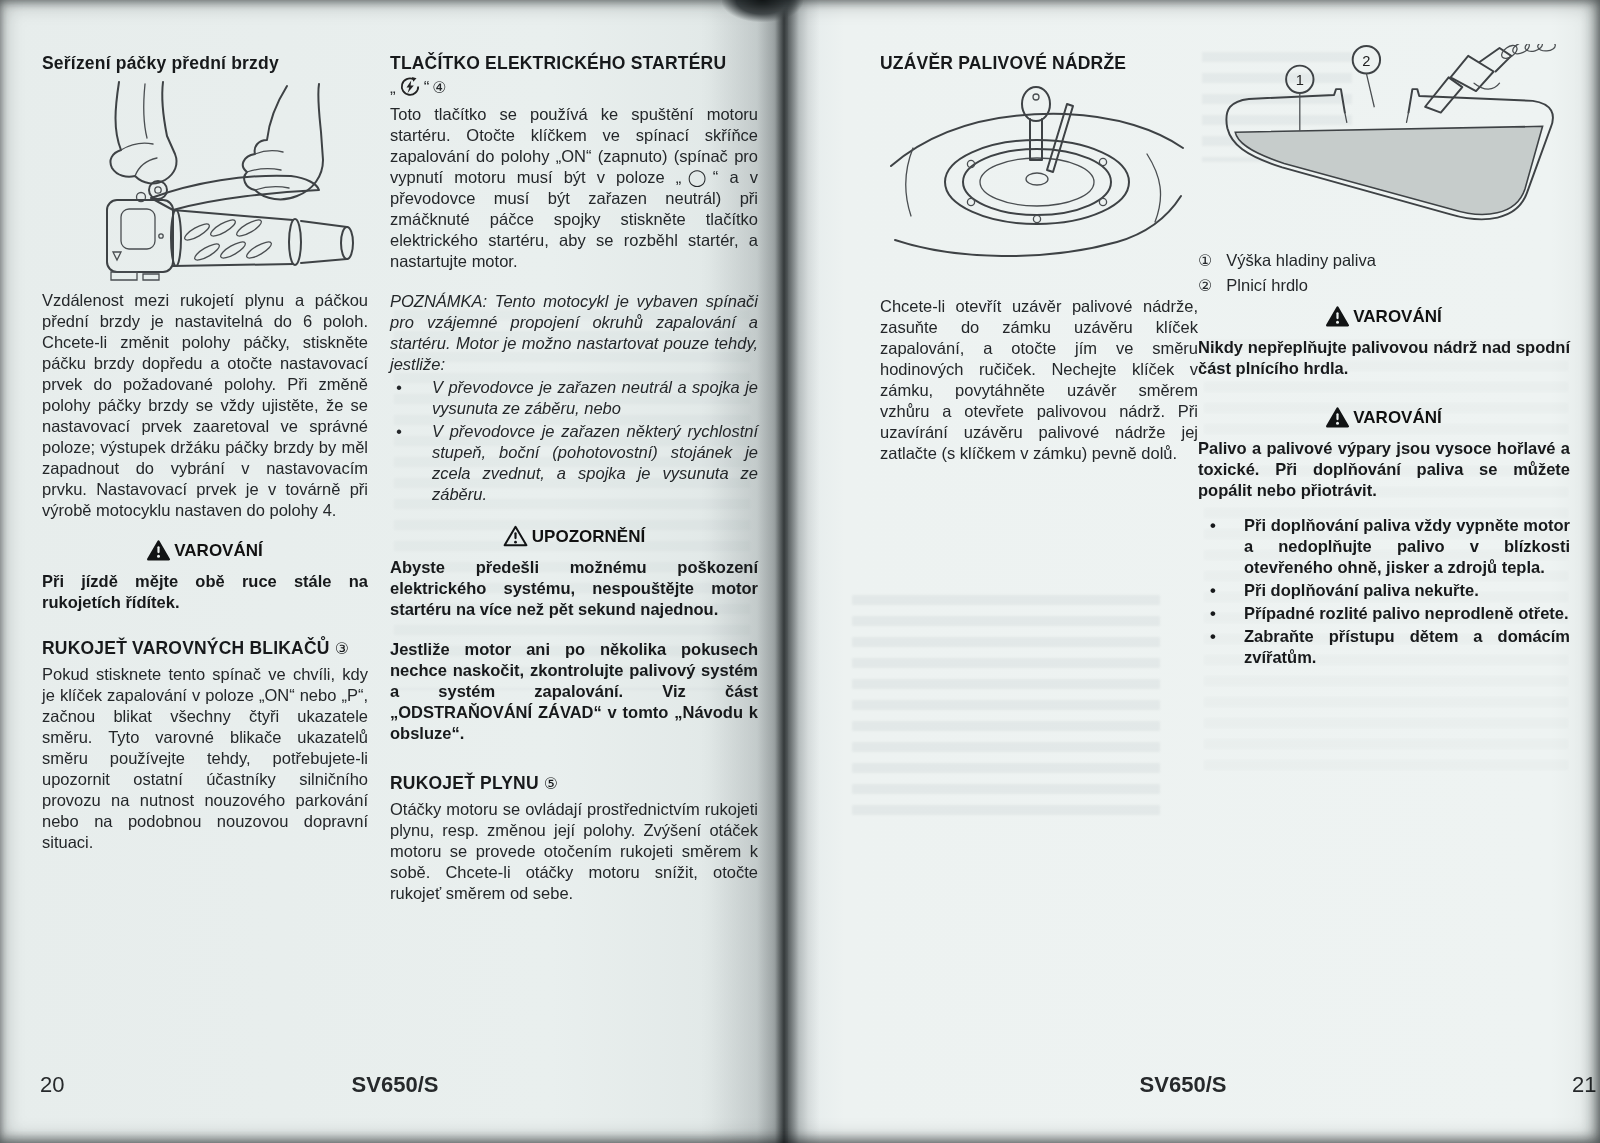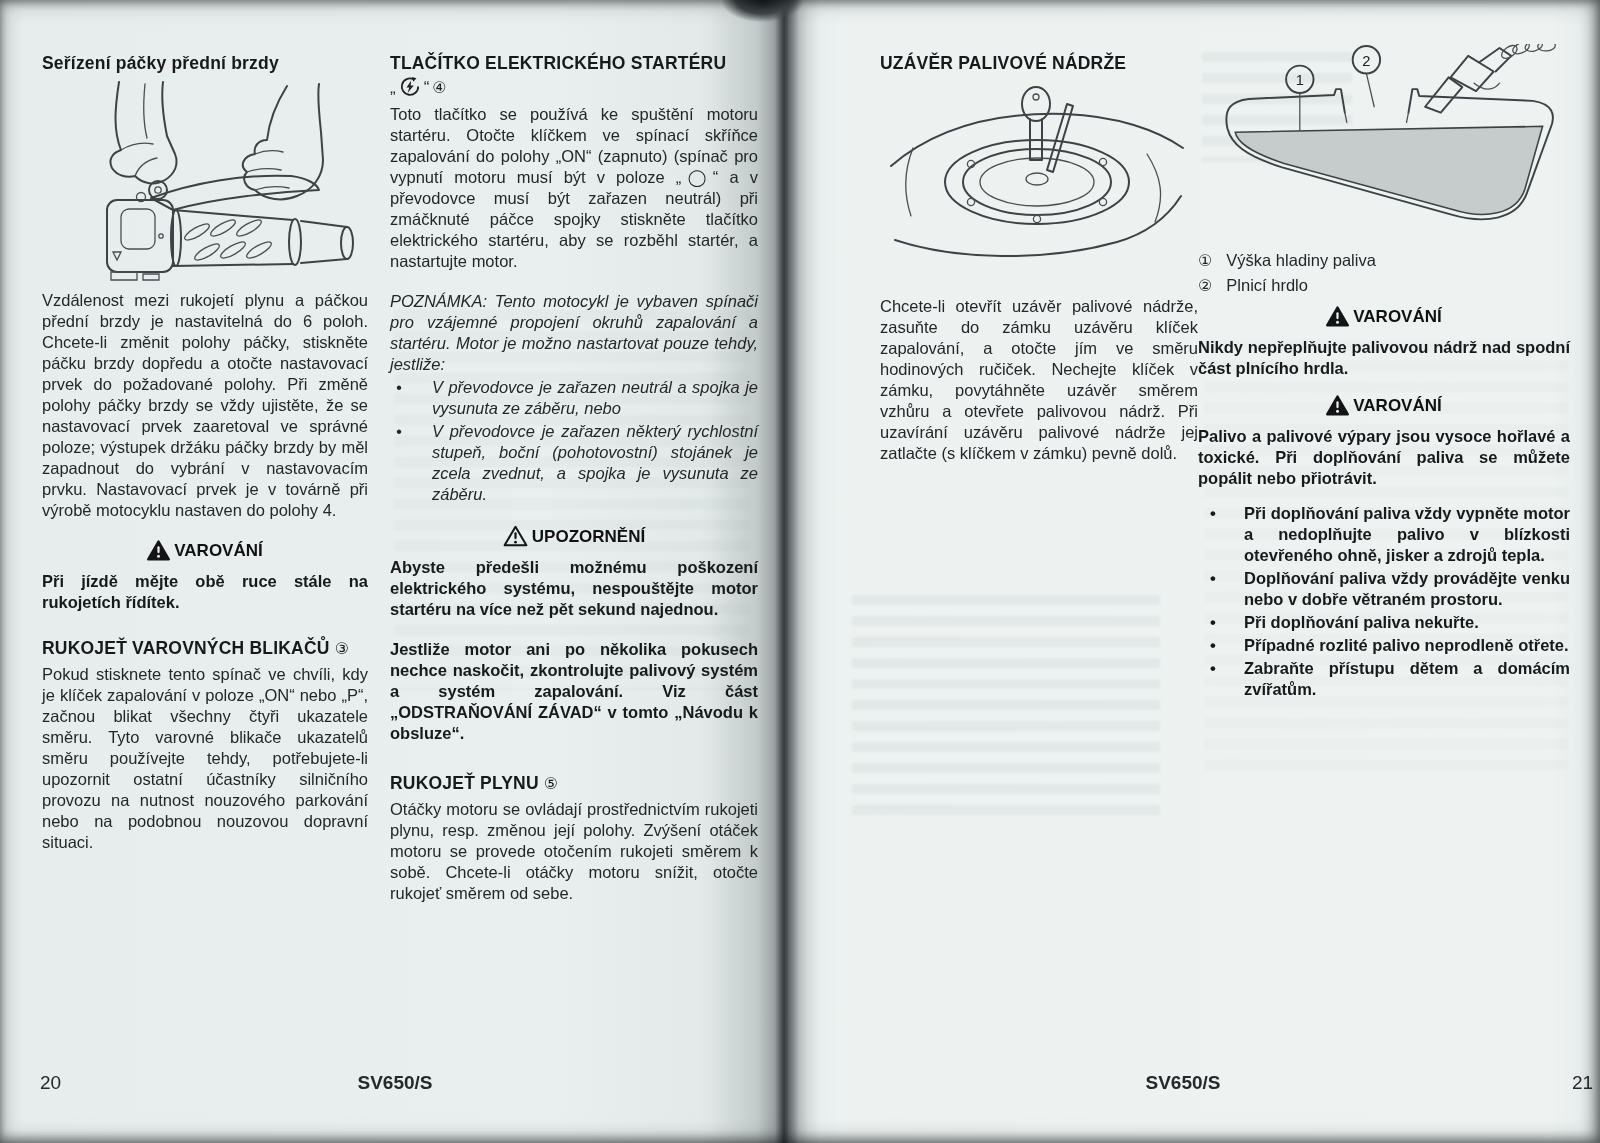--- a/index.html
+++ b/index.html
@@ -37,21 +37,21 @@
   ul.bullets li { position:relative; padding-left:46px; margin:0 0 2px; }
   ul.bullets li::before { content:"•"; position:absolute; left:12px; top:0; }
   ul.bullets.tight li { padding-left:42px; }
   ul.bullets.tight li::before { left:6px; }
 
   .icon-line { display:flex; align-items:center; gap:3px; font-size:17px; margin:2px 0 6px; text-align:left; }
 
   .callout-row { display:flex; gap:14px; align-items:baseline; margin:0 0 4px; text-align:left; }
   .callout-num { font-size:16px; }
 
-  .footer-item { position:absolute; z-index:2; font-size:19px; color:#26292b; }
+  .footer-item { position:absolute; z-index:2; font-size:22px; color:#26292b; }
 
   svg .ln { fill:none; stroke:#3e4245; stroke-width:2; stroke-linecap:round; stroke-linejoin:round; }
   svg .thin { fill:none; stroke:#4a4e51; stroke-width:1.3; stroke-linecap:round; }
   svg .fuel { fill:#c6cccb; stroke:#3e4245; stroke-width:1.6; }
   svg text { font-family:"Liberation Sans",sans-serif; }
 </style>
 </head>
 <body>
 
 <div class="photo">
@@ -233,34 +233,33 @@
     </div>
 
     <div class="warn-hdr">
       <svg width="23" height="21" viewBox="0 0 23 21">
         <polygon points="11.5,1.5 21.8,19.3 1.2,19.3" fill="#121415" stroke="#121415" stroke-width="2.4" stroke-linejoin="round"></polygon>
         <rect x="10.4" y="6.2" width="2.2" height="7" rx="1.1" fill="#eef3f2"></rect>
         <circle cx="11.5" cy="16.2" r="1.5" fill="#eef3f2"></circle>
       </svg>
       <span>VAROVÁNÍ</span>
     </div>
-    <p class="para bold" style="margin-bottom:16px;">Nikdy nepřeplňujte palivovou nádrž nad spodní část plnícího hrdla.</p>
+    <p class="para bold" style="margin-bottom:28px;">Nikdy nepřeplňujte palivovou nádrž nad spodní část plnícího hrdla.</p>
 
     <div class="warn-hdr">
       <svg width="23" height="21" viewBox="0 0 23 21">
         <polygon points="11.5,1.5 21.8,19.3 1.2,19.3" fill="#121415" stroke="#121415" stroke-width="2.4" stroke-linejoin="round"></polygon>
         <rect x="10.4" y="6.2" width="2.2" height="7" rx="1.1" fill="#eef3f2"></rect>
         <circle cx="11.5" cy="16.2" r="1.5" fill="#eef3f2"></circle>
       </svg>
       <span>VAROVÁNÍ</span>
     </div>
     <p class="para bold" style="margin-bottom:14px;">Palivo a palivové výpary jsou vysoce hořlavé a toxické. Při doplňování paliva se můžete popálit nebo přiotrávit.</p>
     <ul class="bullets bold">
       <li>Při doplňování paliva vždy vypněte motor a nedoplňujte palivo v blízkosti otevřeného ohně, jisker a zdrojů tepla.</li>
-      <li>Doplňování paliva vždy provádějte venku nebo v dobře větraném prostoru.</li>
       <li>Při doplňování paliva nekuřte.</li>
       <li>Případné rozlité palivo neprodleně otřete.</li>
       <li>Zabraňte přístupu dětem a domácím zvířatům.</li>
     </ul>
   </div>
 
   <div class="footer-item" style="left:40px; top:1072px;">20</div>
   <div class="footer-item bold" style="left:330px; top:1072px; width:130px; text-align:center;">SV650/S</div>
   <div class="footer-item bold" style="left:1118px; top:1072px; width:130px; text-align:center;">SV650/S</div>
   <div class="footer-item" style="left:1572px; top:1072px;">21</div>

